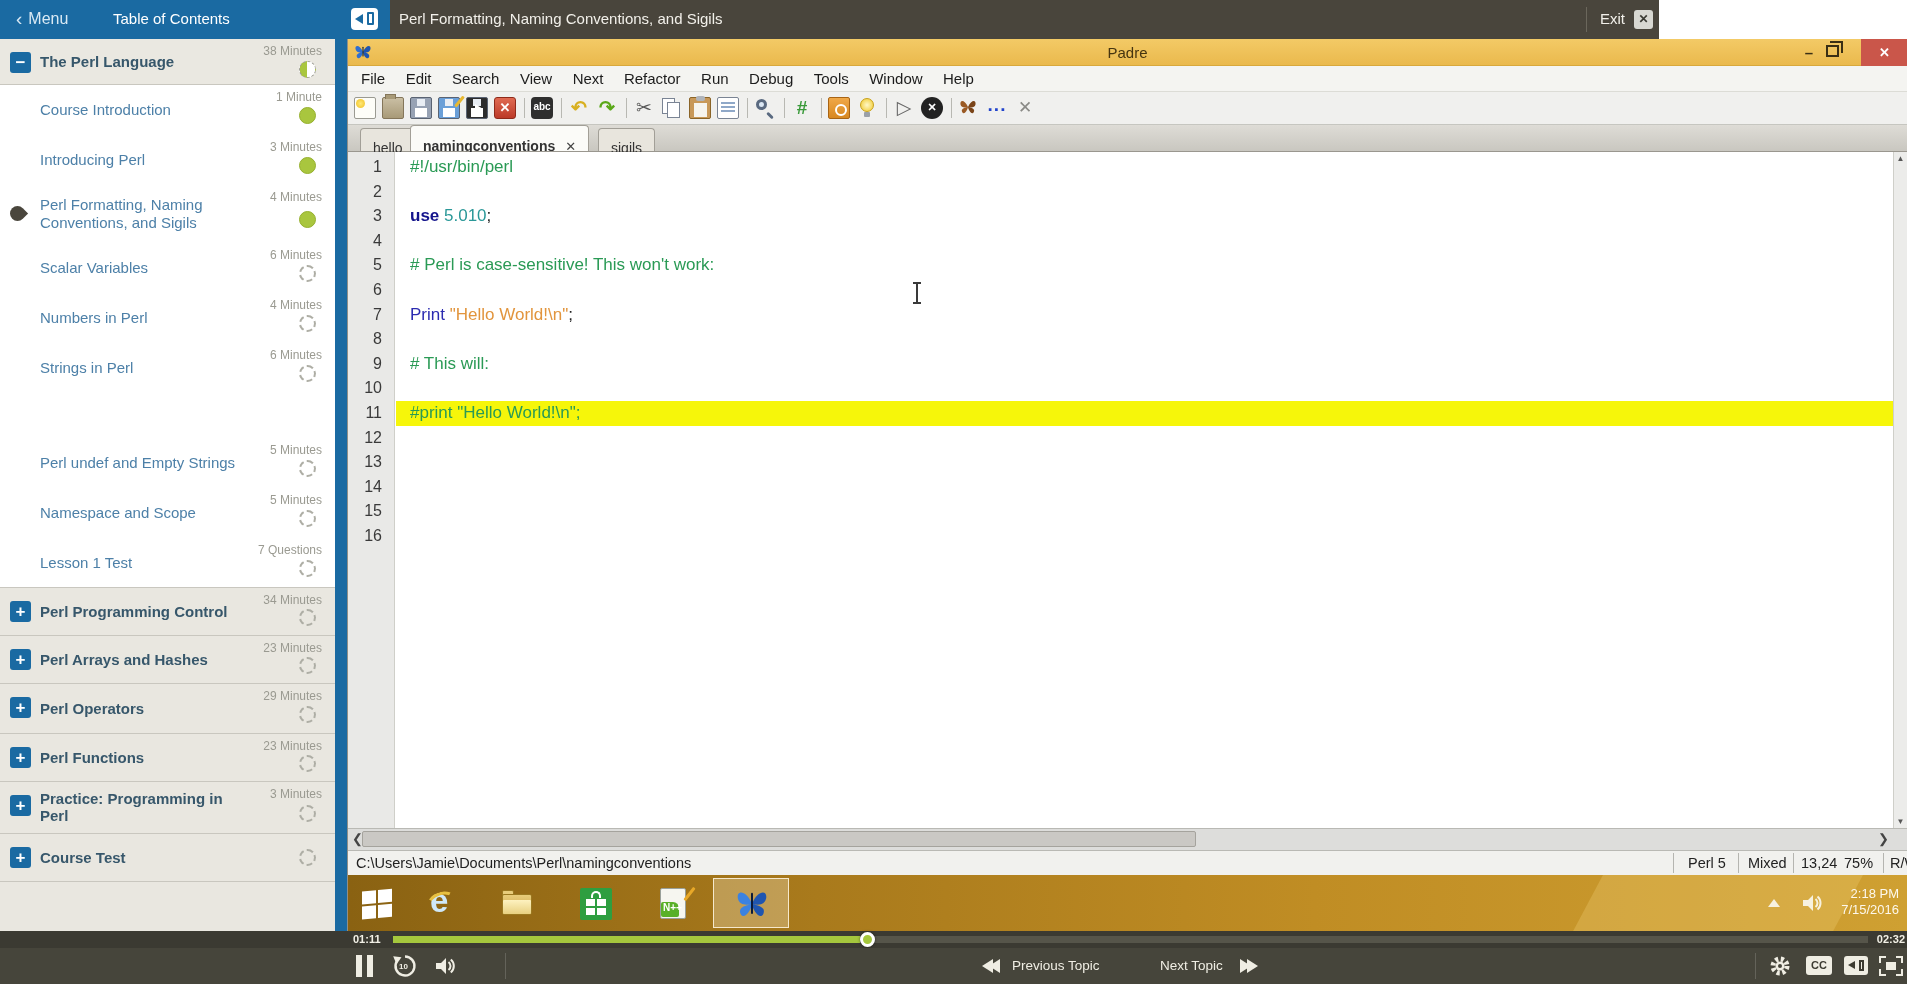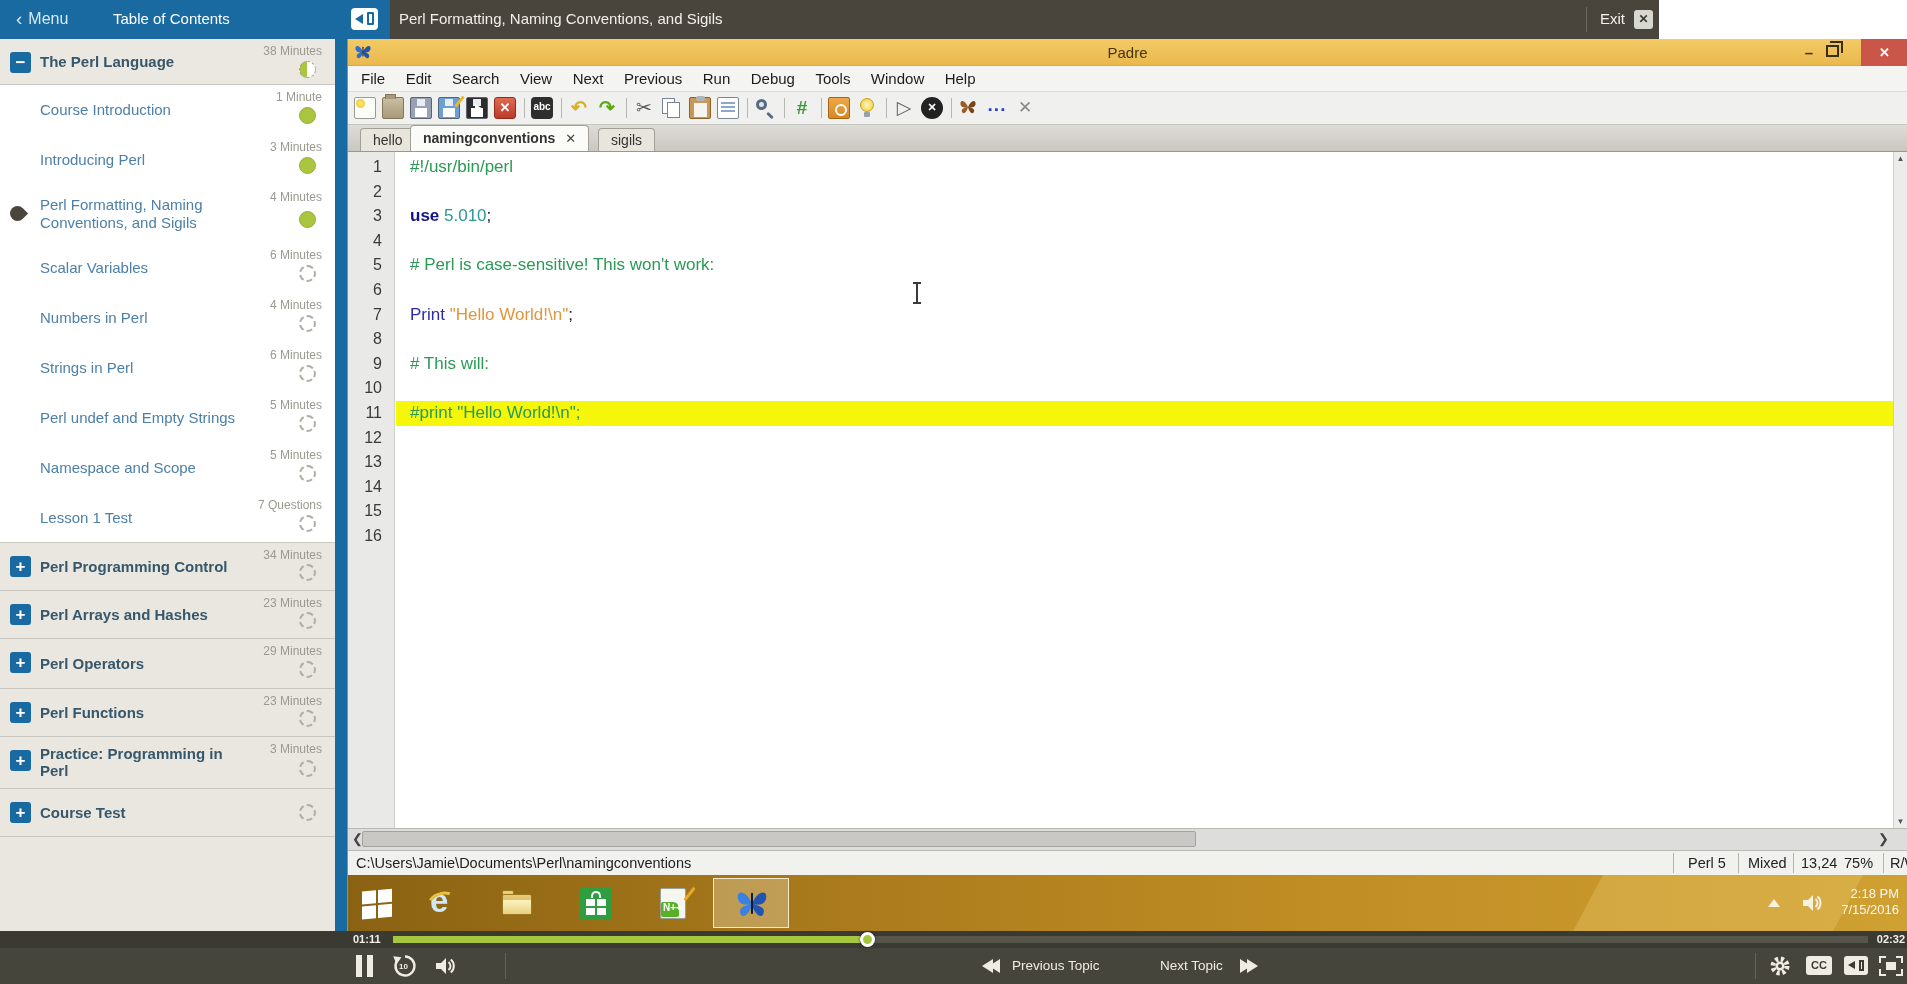--- a/index.html
+++ b/index.html
@@ -90,21 +90,21 @@
   .ti-ffind{background:linear-gradient(#f0a848,#d88820);border:1px solid #a86414;border-radius:2px;}
   .ti-ffind::before{content:"";position:absolute;right:2px;bottom:2px;width:8px;height:8px;border:2px solid #fff;border-radius:50%;}
   .ti-bulb .glass{position:absolute;left:4px;top:1px;width:14px;height:14px;border-radius:50%;background:radial-gradient(#fff8c8,#f0c828);border:1px solid #c8a018;}
   .ti-bulb .base{position:absolute;left:8px;bottom:2px;width:6px;height:5px;background:#9aa0a8;border-radius:1px;}
   .ti-run{color:#666;}
   .ti-stop{background:#222;border-radius:50%;color:#fff;font-size:11px;font-weight:bold;text-align:center;line-height:21px;}
   .ti-dots{color:#2244cc;font-weight:bold;letter-spacing:1px;line-height:16px;}
   .ti-xgray{color:#8a8a86;font-size:17px;}
   
   #ptabs{position:absolute;left:0;top:86px;width:100%;height:27px;background:linear-gradient(#dedcd6,#c9c7c0);border-bottom:1px solid #9a978f;}
-  .tab{position:absolute;bottom:0;height:23px;background:#e8e5dd;border:1px solid #a29f97;border-bottom:none;border-radius:4px 4px 0 0;font-size:14px;color:#333;line-height:22px;cursor:pointer;padding:0 12px;}
+  .tab{position:absolute;bottom:0;height:23px;background:#e8e5dd;border:1px solid #a29f97;border-bottom:none;border-radius:4px 4px 0 0;font-size:14px;color:#333;line-height:22px;cursor:pointer;padding:8px 12px;}
   .tab.active{height:26px;background:#fbfbf8;font-weight:bold;line-height:25px;}
   .tab .tclose{display:inline-block;margin-left:10px;color:#444;font-weight:normal;font-size:13px;cursor:pointer;}
   
   #peditor{position:absolute;left:0;top:113px;width:100%;height:676px;background:#fff;overflow:hidden;}
   #gutter{position:absolute;left:0;top:0;width:47px;height:100%;background:#e9e9e7;border-right:1px solid #cfcfc9;padding-top:3px;}
   #gutter div{height:24.6px;line-height:24.6px;text-align:right;padding-right:12px;font-size:16px;color:#3a3a3a;}
   #code{position:absolute;left:48px;top:0;right:14px;height:100%;padding:3px 0 0 14px;cursor:text;}
   .cl{height:24.6px;line-height:24.6px;font-size:17px;white-space:pre;}
   .cl.hl{background:#f6f60a;margin-left:-14px;padding-left:14px;}
   .tk-com{color:#2a9a55;}
@@ -236,21 +236,21 @@
       <div class="item" style="height:50px;">
         <span class="item-label">Numbers in Perl</span>
         <span class="dur">4 Minutes</span>
         <span class="pcirc pc-todo" style="top:22px;"></span>
       </div>
       <div class="item" style="height:50px;">
         <span class="item-label">Strings in Perl</span>
         <span class="dur">6 Minutes</span>
         <span class="pcirc pc-todo" style="top:22px;"></span>
       </div>
-      <div class="item" style="height:50px;">
+      <div class="item" style="height:50px;margin-top:45px;">
         <span class="item-label">Perl undef and Empty Strings</span>
         <span class="dur">5 Minutes</span>
         <span class="pcirc pc-todo" style="top:22px;"></span>
       </div>
       <div class="item" style="height:50px;">
         <span class="item-label">Namespace and Scope</span>
         <span class="dur">5 Minutes</span>
         <span class="pcirc pc-todo" style="top:22px;"></span>
       </div>
       <div class="item" style="height:50px;border-bottom:1px solid #c9c7bf;">
@@ -311,21 +311,21 @@
       <button class="cap-rest"></button>
       <button class="cap-close">✕</button>
     </div>
 
     <nav id="pmenu">
       <span>File</span>
       <span>Edit</span>
       <span>Search</span>
       <span>View</span>
       <span>Next</span>
-      <span>Previous</span>
+      <span>Refactor</span>
       <span>Run</span>
       <span>Debug</span>
       <span>Tools</span>
       <span>Window</span>
       <span>Help</span>
     </nav>
 
     <div id="ptool">
       <div class="ti ti-new"></div>
       <div class="ti ti-open"></div>

